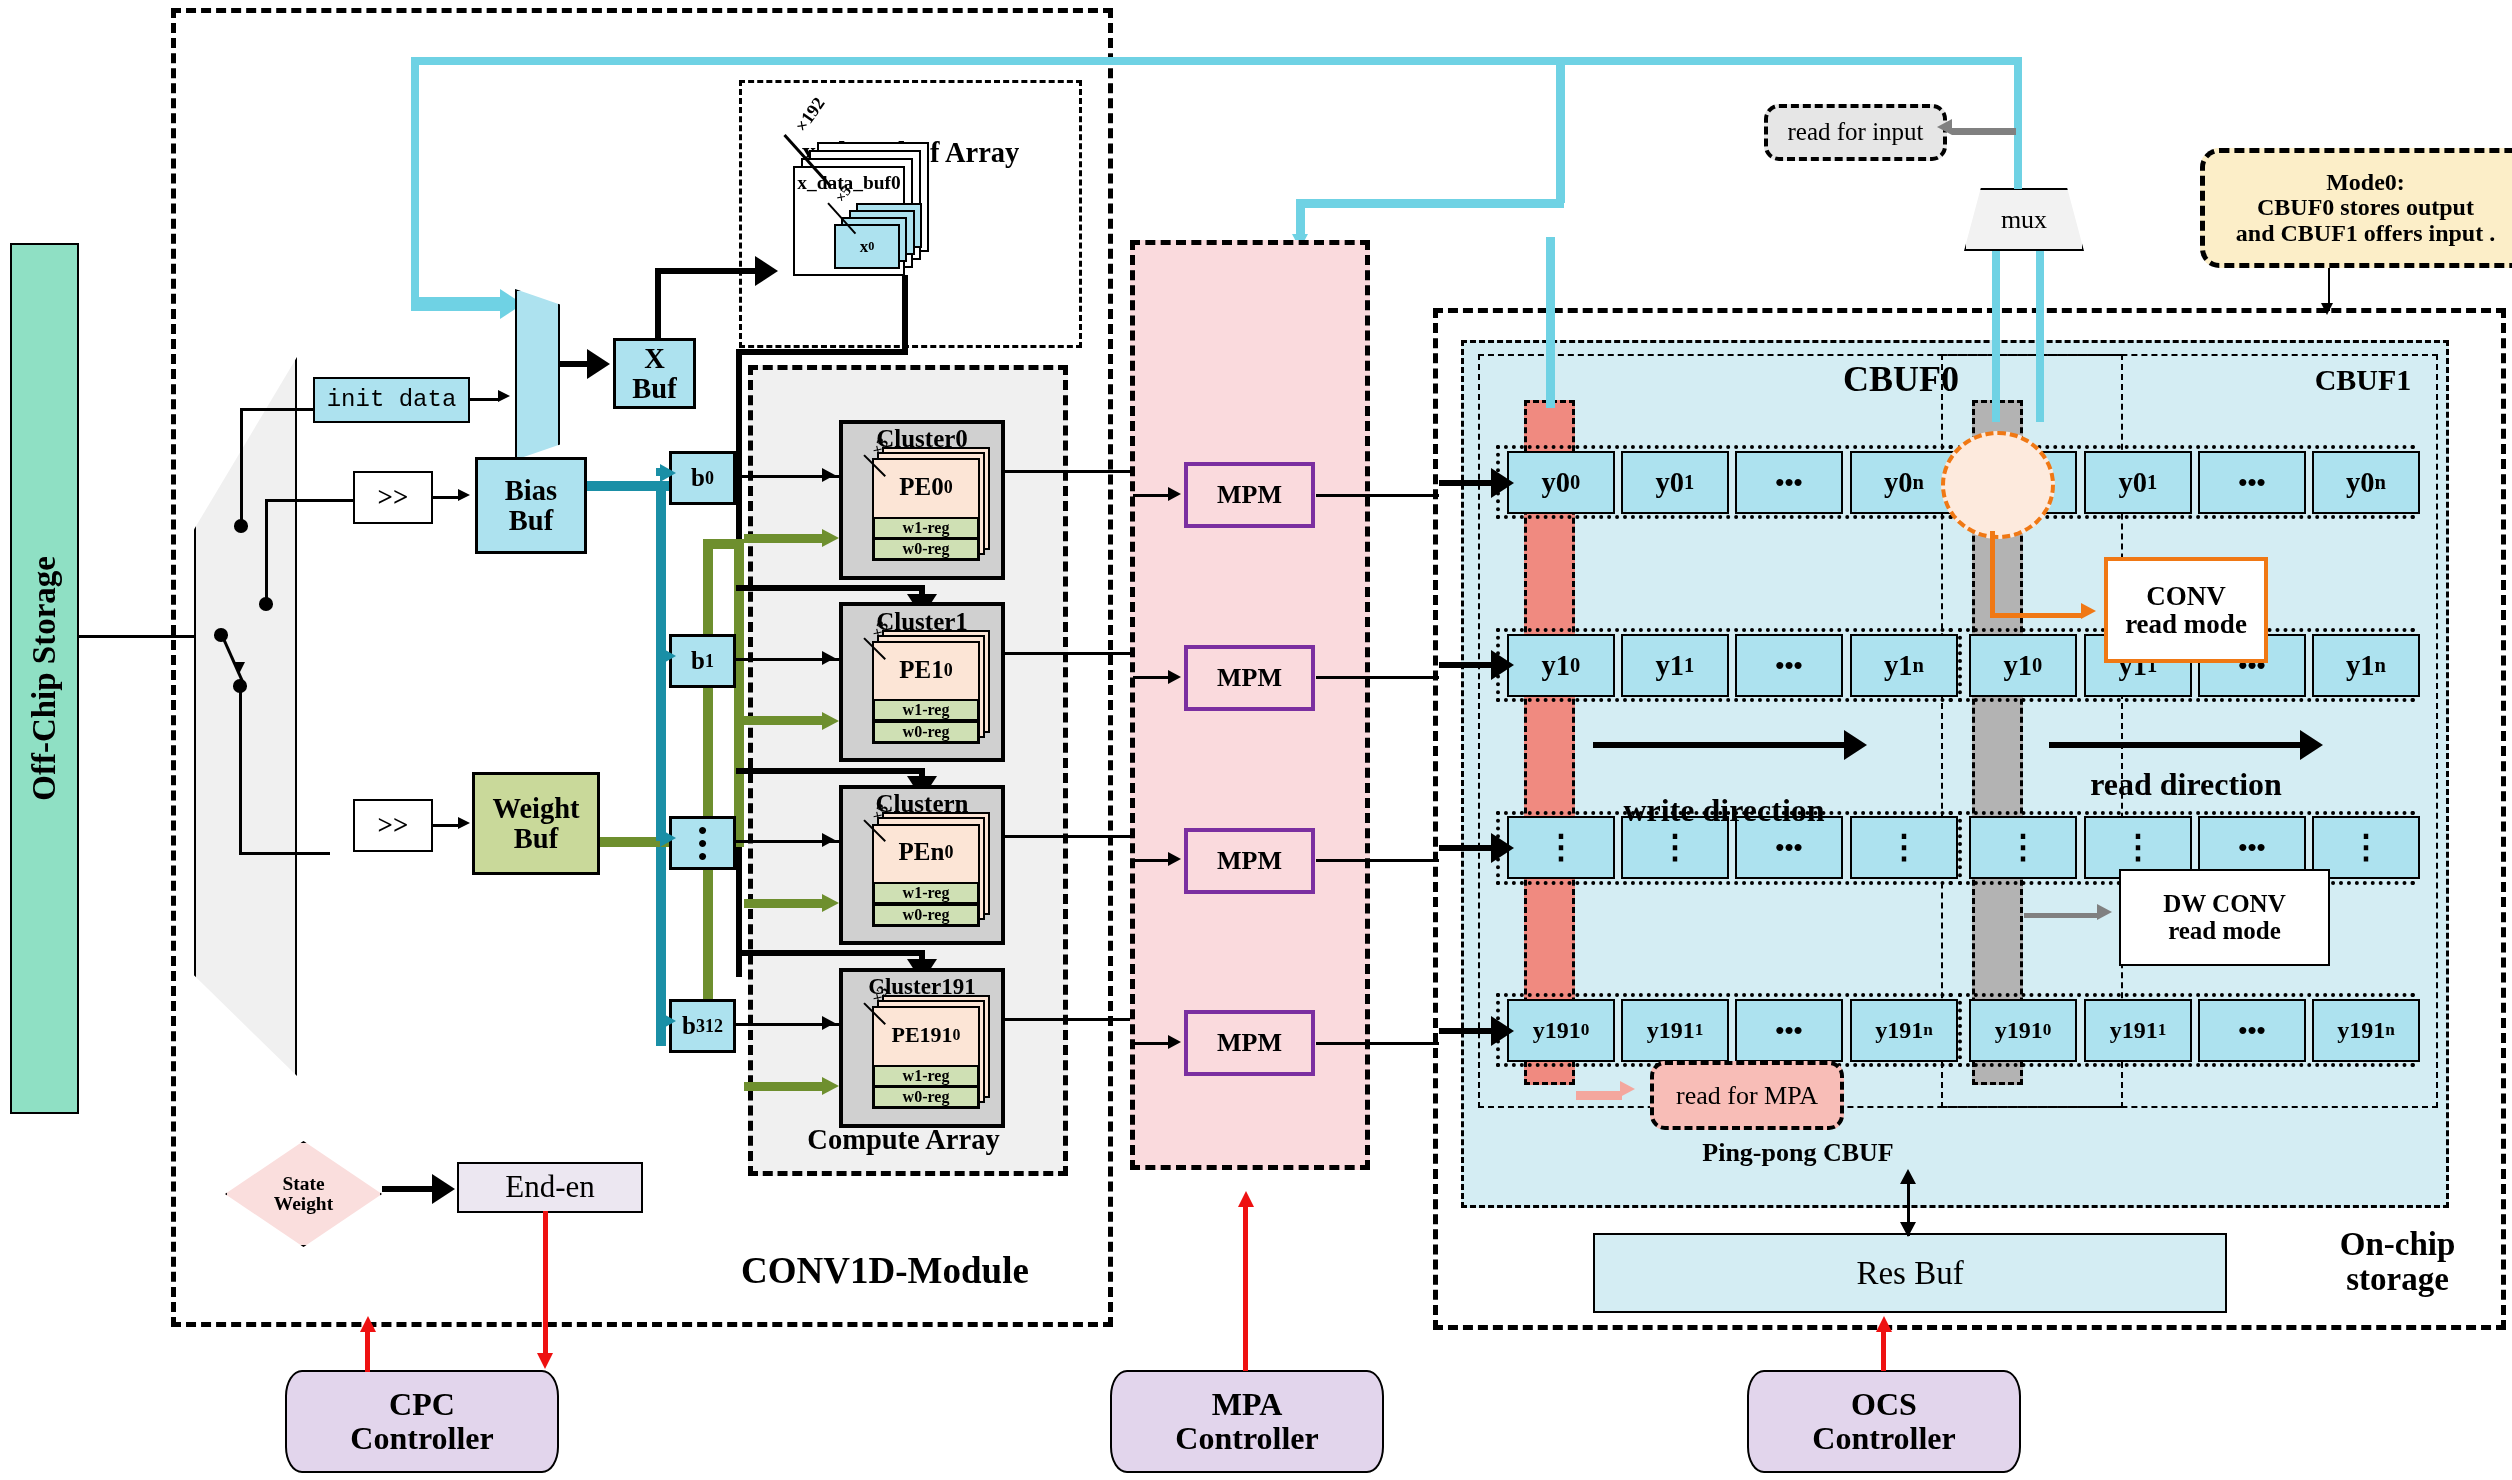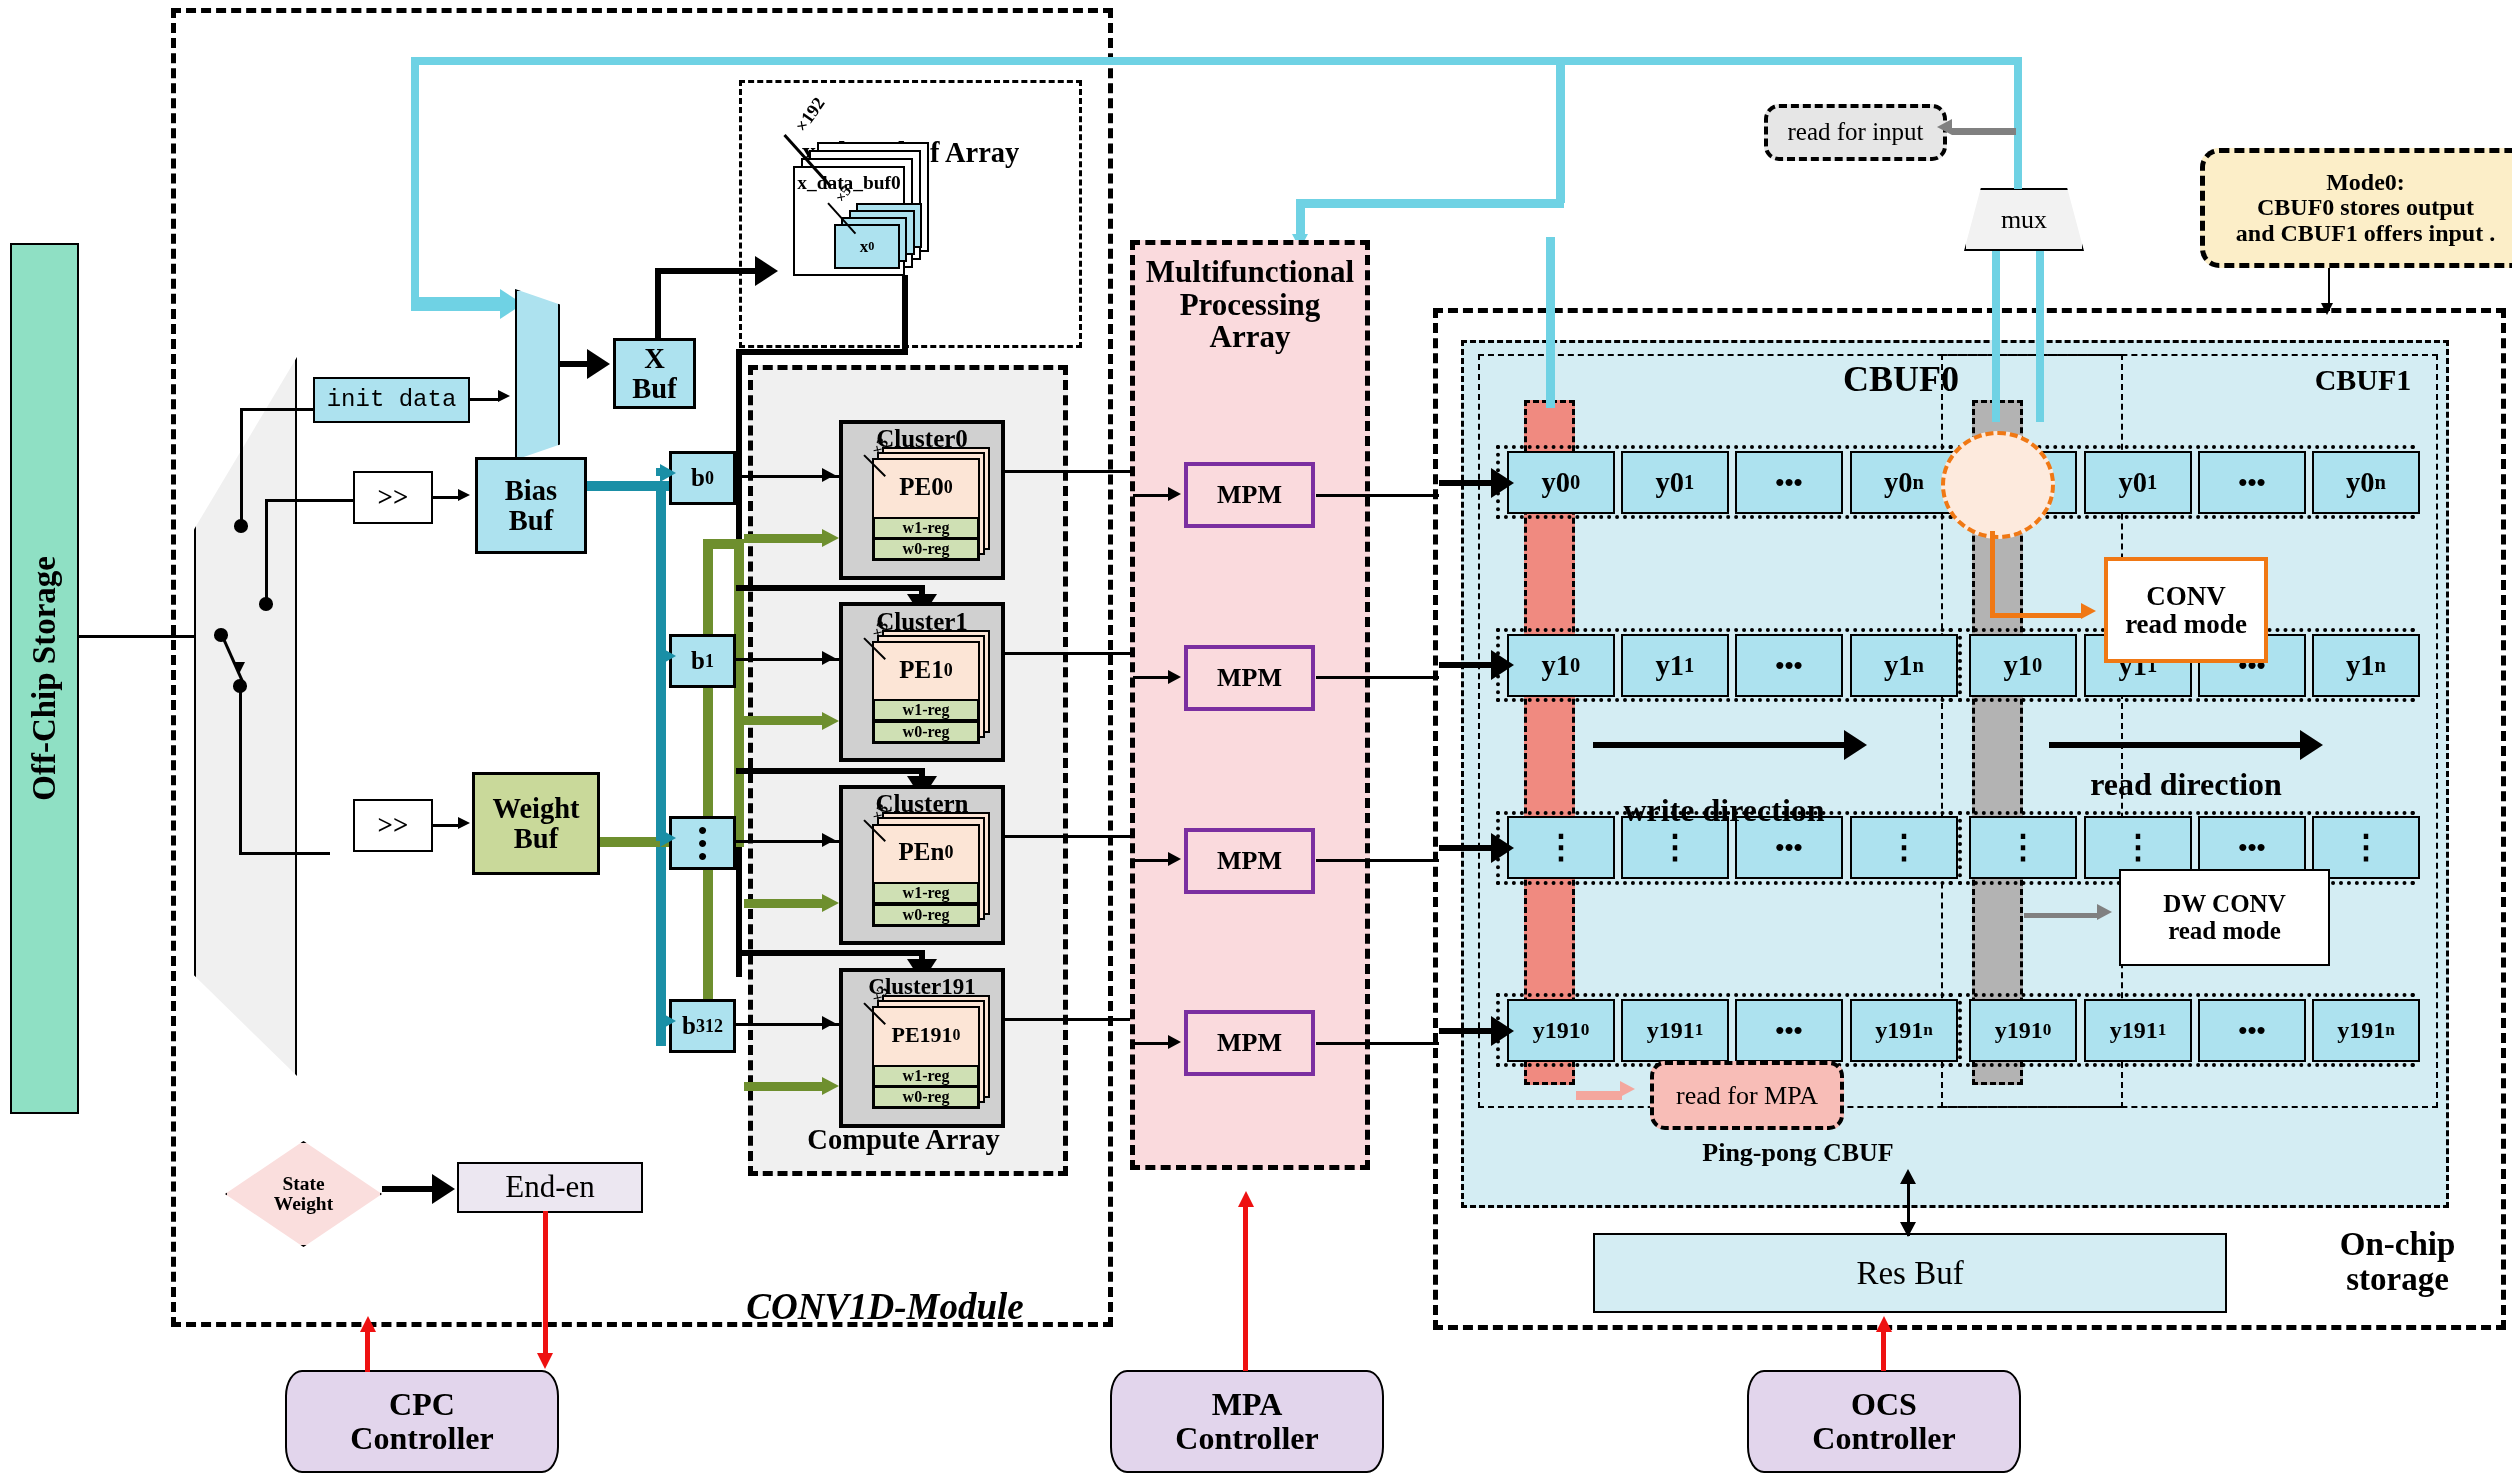--- a/index.html
+++ b/index.html
@@ -72,21 +72,21 @@
 
   .vtext{writing-mode:vertical-rl;transform:rotate(180deg);}
   .sub{font-size:0.72em;vertical-align:-0.22em;}
 </style>
 </head>
 <body>
 
 <div id="stage">
 
   <div class="abs dashbox" style="left:171px;top:8px;width:942px;height:1319px;"></div>
-  <div class="abs ctr bold" style="left:708px;top:1284px;width:354px;height:46px;font-size:37px;font-style:italic;">CONV1D-Module</div>
+  <div class="abs ctr bold" style="left:708px;top:1248px;width:354px;height:46px;font-size:37px;">CONV1D-Module</div>
 
   <div class="abs dashbox" style="left:1433px;top:308px;width:1073px;height:1022px;"></div>
   <div class="abs ctr bold" style="left:2312px;top:1222px;width:171px;height:80px;font-size:33px;white-space:pre-line;">On-chip
 storage</div>
 
   <div class="abs onchipfill dashbox-thin" style="left:1461px;top:340px;width:988px;height:868px;"></div>
   <div class="abs ctr bold" style="left:1598px;top:1136px;width:400px;height:34px;font-size:26px;">Ping-pong CBUF</div>
 
   <div class="abs" style="left:1478px;top:354px;width:645px;height:754px;border:2.9px dashed #000;"></div>
   <div class="abs" style="left:1941px;top:354px;width:497px;height:754px;border:2.9px dashed #000;"></div>
@@ -455,23 +455,20 @@
       <div class="abs wregbox ctr bold" style="left:873px;top:1086px;width:106px;height:22px;font-size:16px;">w0-reg</div>
       <div class="abs bold" style="left:868px;top:997px;font-size:16px;transform:rotate(-58deg);transform-origin:left top;">×3</div>
       <div class="abs" style="left:863px;top:1003px;width:2.3px;height:30px;background:#000;transform:rotate(-45deg);transform-origin:top center;"></div>
       <div class="abs oliveL" style="left:744px;top:1082px;width:80px;height:9px;"></div>
       <div class="abs arrR ol" style="left:822px;top:1077px;border-left-width:17px;border-top-width:9.7px;border-bottom-width:9.7px;"></div>
       <div class="abs hline" style="left:1005px;top:1018px;width:171px;"></div>
       <div class="abs arrR" style="left:1170px;top:1011px;border-left-width:13.7px;border-top-width:7.4px;border-bottom-width:7.4px;"></div>
     </div>
 
   <div class="abs mpabox" style="left:1130px;top:240px;width:240px;height:930px;"></div>
-  <div class="abs ctr bold" style="left:1136px;top:248px;width:228px;height:114px;font-size:31px;white-space:pre-line;">Multifunctional
-Processing
-Array</div>
   <div class="abs" id="mpm-boxes" style="left:0;top:0;width:0;height:0;">
       <div class="abs mpmbox ctr bold" style="left:1184px;top:462px;width:131px;height:66px;font-size:26px;">MPM</div>
       <div class="abs hline" style="left:1133px;top:494px;width:40px;"></div>
       <div class="abs arrR" style="left:1168px;top:487px;border-left-width:13.7px;border-top-width:7.4px;border-bottom-width:7.4px;"></div>
       <div class="abs hline" style="left:1316px;top:494px;width:123px;"></div>
       <div class="abs mpmbox ctr bold" style="left:1184px;top:645px;width:131px;height:66px;font-size:26px;">MPM</div>
       <div class="abs hline" style="left:1133px;top:676px;width:40px;"></div>
       <div class="abs arrR" style="left:1168px;top:670px;border-left-width:13.7px;border-top-width:7.4px;border-bottom-width:7.4px;"></div>
       <div class="abs hline" style="left:1316px;top:676px;width:123px;"></div>
       <div class="abs mpmbox ctr bold" style="left:1184px;top:828px;width:131px;height:66px;font-size:26px;">MPM</div>

